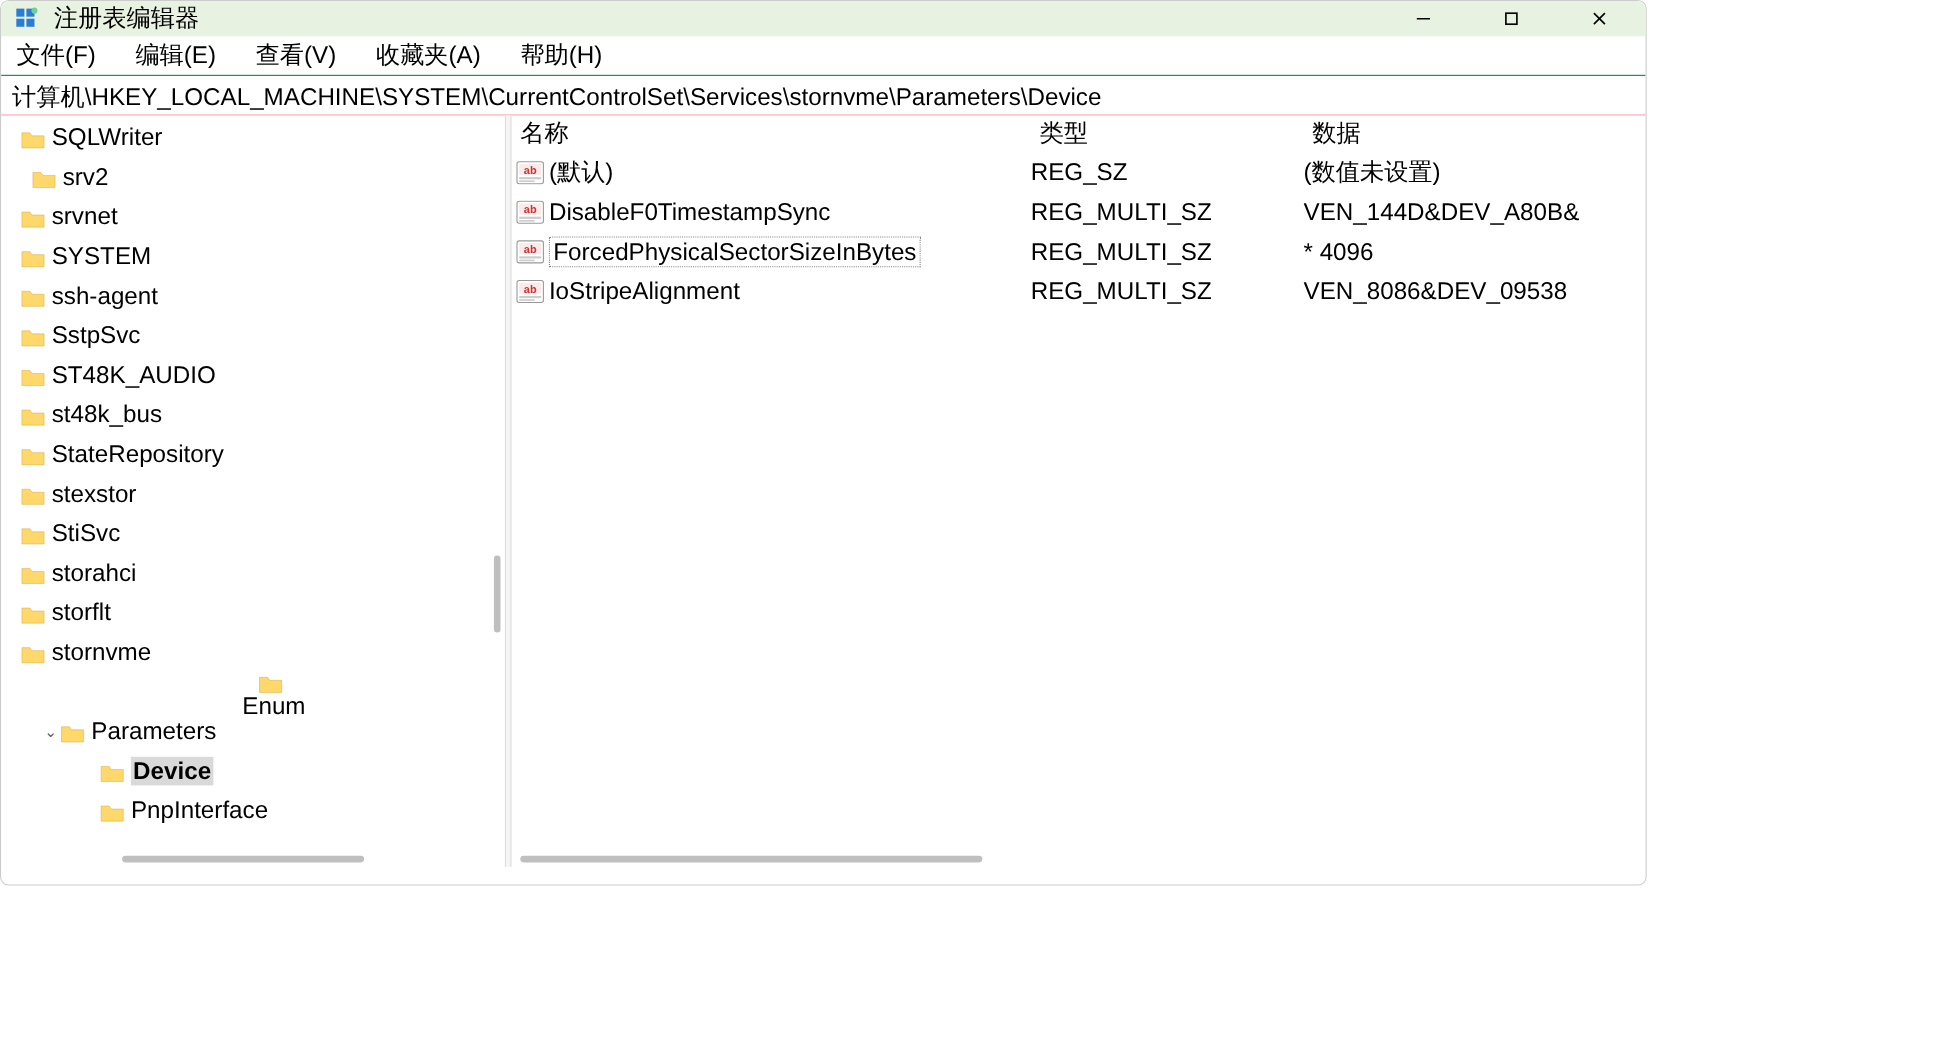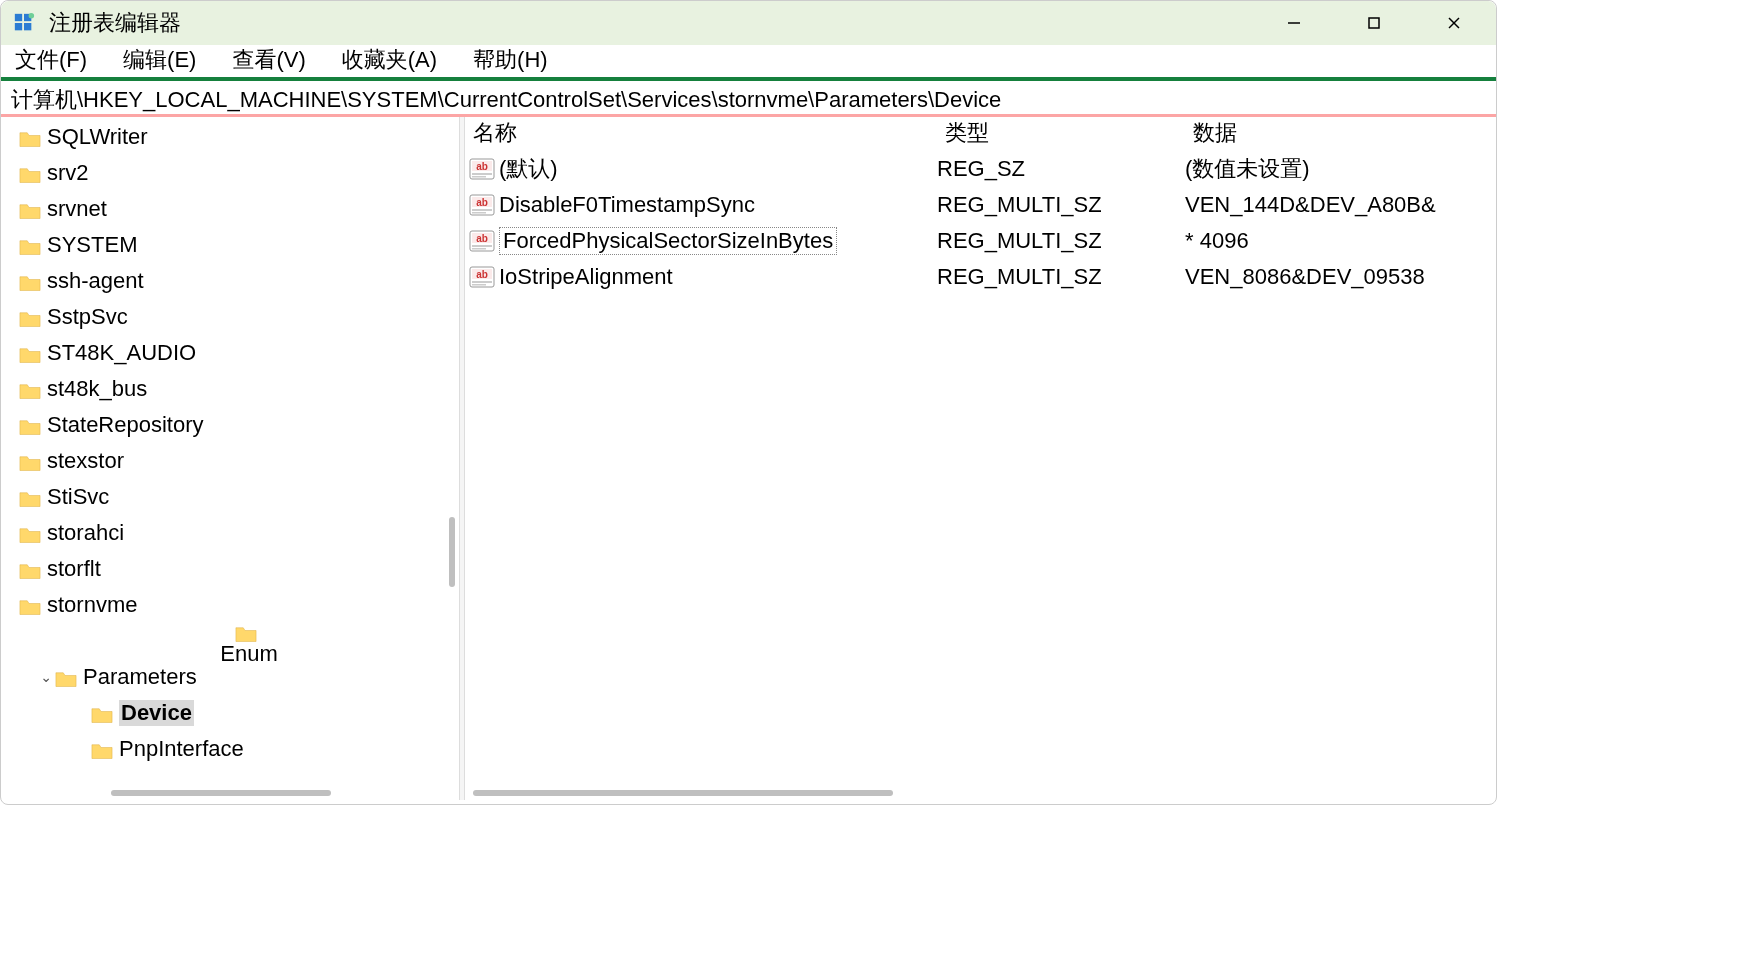--- a/index.html
+++ b/index.html
@@ -1,28 +1,28 @@
 <!DOCTYPE html>
 <html><head>
 <meta charset="utf-8">
 <style>
 * { box-sizing: border-box; margin: 0; padding: 0; font-family: "Microsoft YaHei", "Segoe UI", sans-serif; }
 body { width: 1497px; height: 805px; background: #fff; overflow: hidden; border: 1px solid #ccc; border-radius: 8px; }
 
-.titlebar { height: 44px; background: #e8f2e0; display: flex; align-items: center; padding: 0 12px; border-radius: 8px 8px 0 0; }
+.titlebar { height: 32px; background: #e8f2e0; display: flex; align-items: center; padding: 0 12px; border-radius: 8px 8px 0 0; }
 .titlebar .app-icon { width: 22px; height: 22px; margin-right: 14px; }
 .titlebar .title { font-size: 22px; color: #000; flex: 1; }
 .winctrl { display: flex; gap: 52px; margin-right: 16px; }
 .winctrl div { width: 28px; height: 28px; display: flex; align-items: center; justify-content: center; cursor: pointer; }
 .winctrl svg { width: 16px; height: 16px; stroke: #000; stroke-width: 1.5; fill: none; }
 
-.menubar { height: 36px; display: flex; align-items: center; padding: 0 10px 2px 10px; gap: 28px; font-size: 22px; color: #000; border-bottom: 4px solid #15803d; }
+.menubar { height: 36px; display: flex; align-items: center; padding: 0 10px 2px 10px; gap: 28px; font-size: 22px; color: #000; border-bottom: 1px solid #15803d; }
 .menubar div { cursor: pointer; padding: 2px 4px; }
 
-.addressbar { height: 36px; padding: 4px 10px; font-size: 22px; color: #000; border-bottom: 3px solid #fca5a5; white-space: nowrap; overflow: hidden; }
+.addressbar { height: 36px; padding: 4px 10px; font-size: 22px; color: #000; border-bottom: 1px solid #fca5a5; white-space: nowrap; overflow: hidden; }
 
 .workspace { display: flex; height: calc(100% - 48px - 36px - 36px); }
 
 .treepane { width: 458px; position: relative; overflow: hidden; }
 .tree-scroll { overflow-y: hidden; overflow-x: hidden; height: calc(100% - 16px); padding-top: 2px; }
 .tree-item { display: flex; align-items: center; height: 36px; font-size: 22px; cursor: pointer; white-space: nowrap; }
 .tree-item.selected .lbl { background: #d9d9d9; padding: 0 2px; }
 .tree-item .folder { width: 22px; height: 18px; margin-right: 6px; flex-shrink: 0; }
 .tree-item .expander { width: 14px; text-align: center; font-size: 14px; color: #555; margin-right: 2px; flex-shrink: 0; }
 .tree-hscroll { position: absolute; bottom: 0; left: 0; right: 14px; height: 14px; display: flex; }
@@ -98,21 +98,21 @@
 <div class="workspace">
   <div class="treepane">
     <div class="tree-scroll" id="tree-scroll">
         <div class="tree-item" style="padding-left: 2px;">
           <span class="expander"></span>
           <span class="folder"><svg viewBox="0 0 24 20">
               <path d="M1 3 h8 l2 3 h12 v12 h-22 z" fill="#ffd86b" stroke="#d9a93a" stroke-width="0.5"></path>
             </svg></span>
           <span class="lbl">SQLWriter</span>
         </div>
-        <div class="tree-item" style="padding-left: 2px;">
+        <div class="tree-item" style="padding-left: 12px;">
           <span class="expander"></span>
           <span class="folder"><svg viewBox="0 0 24 20">
               <path d="M1 3 h8 l2 3 h12 v12 h-22 z" fill="#ffd86b" stroke="#d9a93a" stroke-width="0.5"></path>
             </svg></span>
           <span class="lbl">srv2</span>
         </div>
         <div class="tree-item" style="padding-left: 2px;">
           <span class="expander"></span>
           <span class="folder"><svg viewBox="0 0 24 20">
               <path d="M1 3 h8 l2 3 h12 v12 h-22 z" fill="#ffd86b" stroke="#d9a93a" stroke-width="0.5"></path>

